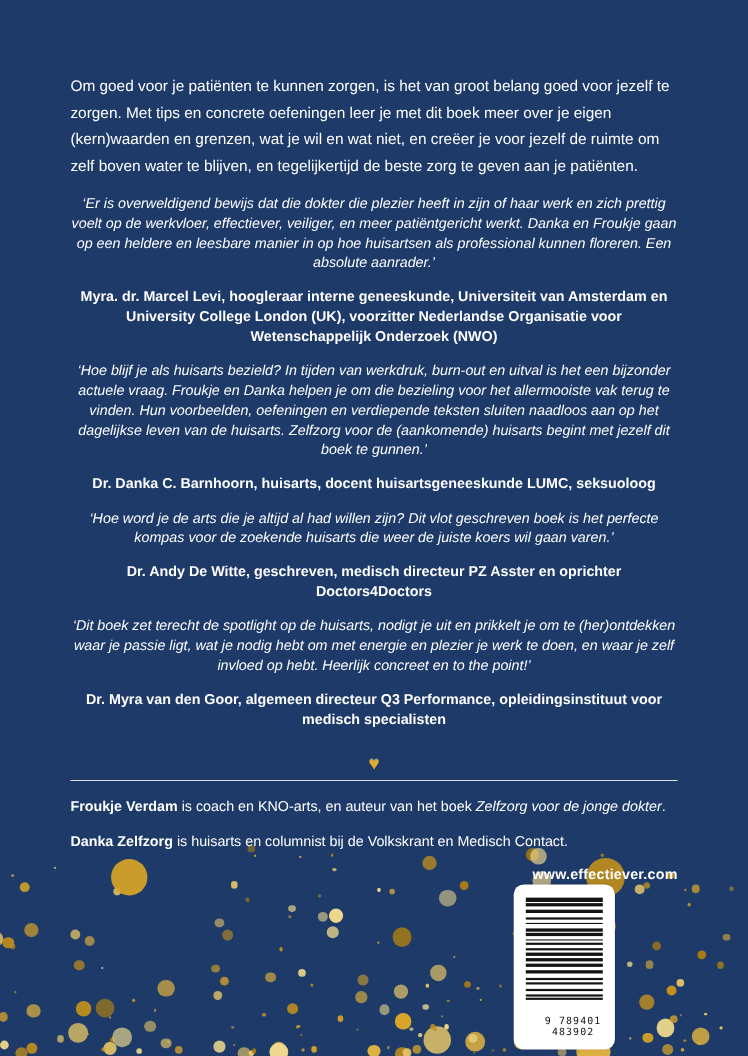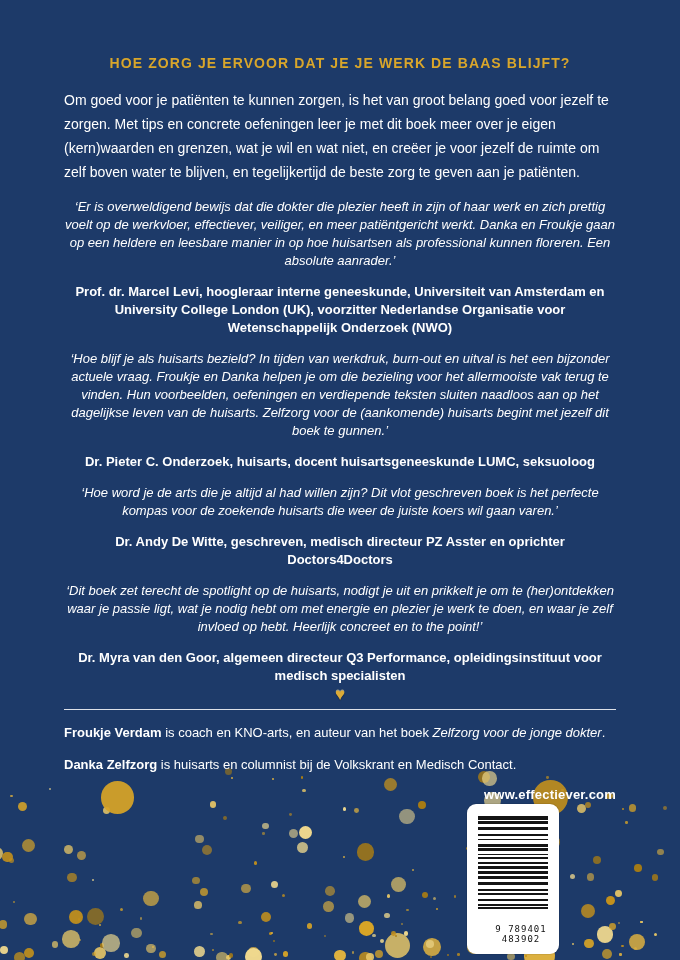--- a/index.html
+++ b/index.html
@@ -337,30 +337,29 @@
         <div style="top: 77.4162px; height: 2.00691px;"></div>
         <div style="top: 82.7357px; height: 2.32922px;"></div>
         <div style="top: 88.1151px; height: 1.99581px;"></div>
         <div style="top: 91.4103px; height: 2.02738px;"></div>
       </div>
     <div class="barcode-number">9 789401 483902</div>
   </div>
 
   <div class="content">
     <div class="headline">
-      <div>HOE ZORG JE ERVOOR DAT JE JE WERK DE BAAS BLIJFT?</div>
     </div>
 
     <p class="intro">Om goed voor je patiënten te kunnen zorgen, is het van groot belang goed voor jezelf te zorgen. Met tips en concrete oefeningen leer je met dit boek meer over je eigen (kern)waarden en grenzen, wat je wil en wat niet, en creëer je voor jezelf de ruimte om zelf boven water te blijven, en tegelijkertijd de beste zorg te geven aan je patiënten.</p>
 
     <p class="quote">‘Er is overweldigend bewijs dat die dokter die plezier heeft in zijn of haar werk en zich prettig voelt op de werkvloer, effectiever, veiliger, en meer patiëntgericht werkt. Danka en Froukje gaan op een heldere en leesbare manier in op hoe huisartsen als professional kunnen floreren. Een absolute aanrader.’</p>
-    <p class="attribution">Prof. dr. Marcel Levi, hoogleraar interne geneeskunde, Universiteit van Amsterdam en University College London (UK), voorzitter Nederlandse Organisatie voor Wetenschappelijk Onderzoek (NWO)</p>
+    <p class="attribution">Myra. dr. Marcel Levi, hoogleraar interne geneeskunde, Universiteit van Amsterdam en University College London (UK), voorzitter Nederlandse Organisatie voor Wetenschappelijk Onderzoek (NWO)</p>
 
     <p class="quote">‘Hoe blijf je als huisarts bezield? In tijden van werkdruk, burn-out en uitval is het een bijzonder actuele vraag. Froukje en Danka helpen je om die bezieling voor het allermooiste vak terug te vinden. Hun voorbeelden, oefeningen en verdiepende teksten sluiten naadloos aan op het dagelijkse leven van de huisarts. Zelfzorg voor de (aankomende) huisarts begint met jezelf dit boek te gunnen.’</p>
-    <p class="attribution">Dr. Pieter C. Onderzoek, huisarts, docent huisartsgeneeskunde LUMC, seksuoloog</p>
+    <p class="attribution">Dr. Danka C. Barnhoorn, huisarts, docent huisartsgeneeskunde LUMC, seksuoloog</p>
 
     <p class="quote">‘Hoe word je de arts die je altijd al had willen zijn? Dit vlot geschreven boek is het perfecte kompas voor de zoekende huisarts die weer de juiste koers wil gaan varen.’</p>
     <p class="attribution">Dr. Andy De Witte, geschreven, medisch directeur PZ Asster en oprichter Doctors4Doctors</p>
 
     <p class="quote">‘Dit boek zet terecht de spotlight op de huisarts, nodigt je uit en prikkelt je om te (her)ontdekken waar je passie ligt, wat je nodig hebt om met energie en plezier je werk te doen, en waar je zelf invloed op hebt. Heerlijk concreet en to the point!’</p>
     <p class="attribution">Dr. Myra van den Goor, algemeen directeur Q3 Performance, opleidingsinstituut voor medisch specialisten</p>
   </div>
 
   <div class="bottom">
     <div class="heart">♥</div>

